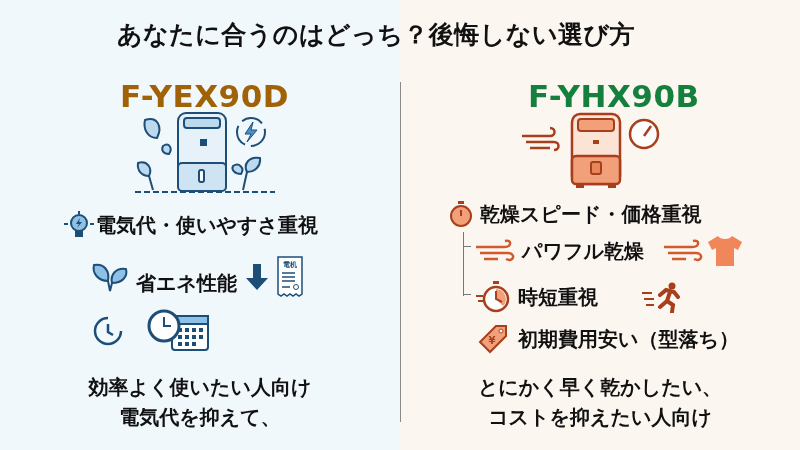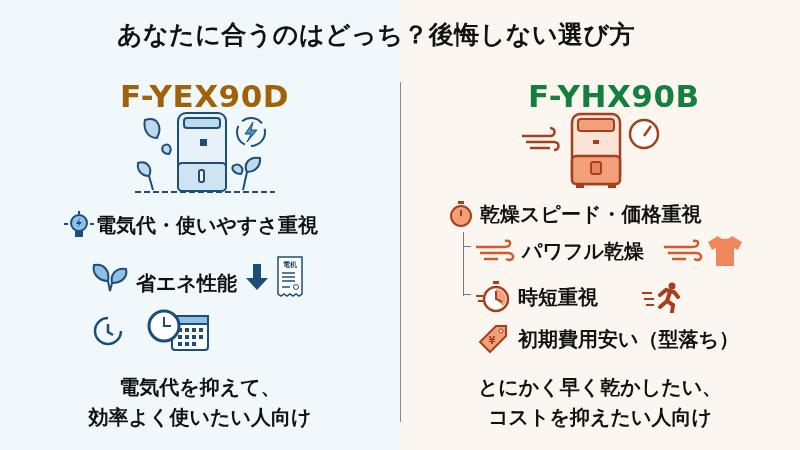--- a/index.html
+++ b/index.html
@@ -101,22 +101,22 @@
         <rect x="32" y="34" width="4" height="4"></rect>
         <rect x="39" y="34" width="4" height="4"></rect>
         <rect x="46" y="34" width="4" height="4"></rect>
       </g>
     <circle cx="18" cy="18" r="15" fill="#fff" stroke="#1d4e78" stroke-width="3"></circle>
     <path d="M18 9 V18 H25" fill="none" stroke="#1d4e78" stroke-width="2"></path>
   </svg>
 </div>
 
 <div class="bottom left">
+  <div>効率よく使いたい人向け</div>
   <div>電気代を抑えて、</div>
-  <div>効率よく使いたい人向け</div>
 </div>
 
 <div class="model right">F-YHX90B</div>
 
 <svg style="position:absolute;left:520px;top:110px;" width="150" height="80" viewBox="0 0 150 80">
   <g fill="none" stroke="#a73f1c" stroke-width="2.5">
     <path d="M2 26 H30 M6 32 H34 M10 38 H30"></path>
     <path d="M30 26 C36 26 36 18 30 18 M34 32 C40 32 40 40 34 40"></path>
   </g>
   <rect x="52" y="4" width="48" height="70" rx="8" fill="#fbe4d6" stroke="#a73f1c" stroke-width="2.5"></rect>

